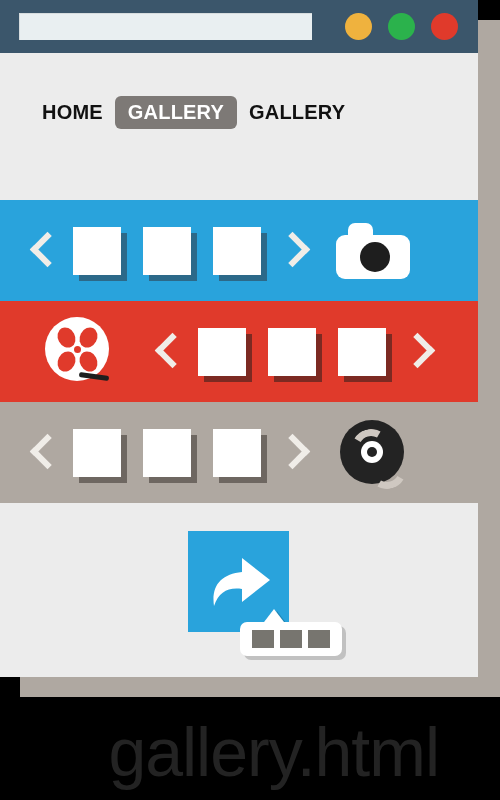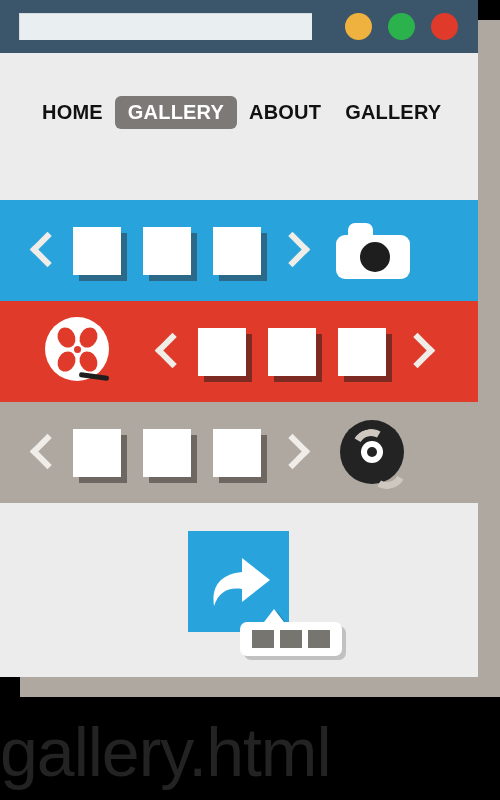--- a/index.html
+++ b/index.html
@@ -318,21 +318,21 @@
     position: absolute;
     left: 0;
     top: 705px;
     width: 439px;
     height: 95px;
     color: #232323;
     font-family: "Liberation Sans", sans-serif;
     font-size: 68px;
     font-weight: normal;
     letter-spacing: -1px;
-    text-align: left;
+    text-align: right;
     line-height: 95px;
     white-space: nowrap;
   }
 </style>
 </head>
 <body>
 
 <div id="window-shadow"></div>
 
 <div id="browser-window">
@@ -341,21 +341,20 @@
     <input id="url-input" type="text" placeholder="" style="">
     <div class="win-dot" id="dot-yellow"></div>
     <div class="win-dot" id="dot-green"></div>
     <div class="win-dot" id="dot-red"></div>
   </div>
 
   <div id="navbar">
     <div id="navmenu">
       <div class="nav-item">HOME</div>
       <div class="nav-item active">GALLERY</div>
-      <div class="nav-item">ABOUT</div>
       <div class="nav-item">GALLERY</div>
     </div>
   </div>
 
   <div class="band" id="band-photos">
     <div class="band-row" style="padding-left:22px; box-sizing:border-box;">
       <div class="chevron left"></div>
       <div class="thumb-strip">
         <div class="thumb"></div>
         <div class="thumb"></div>

